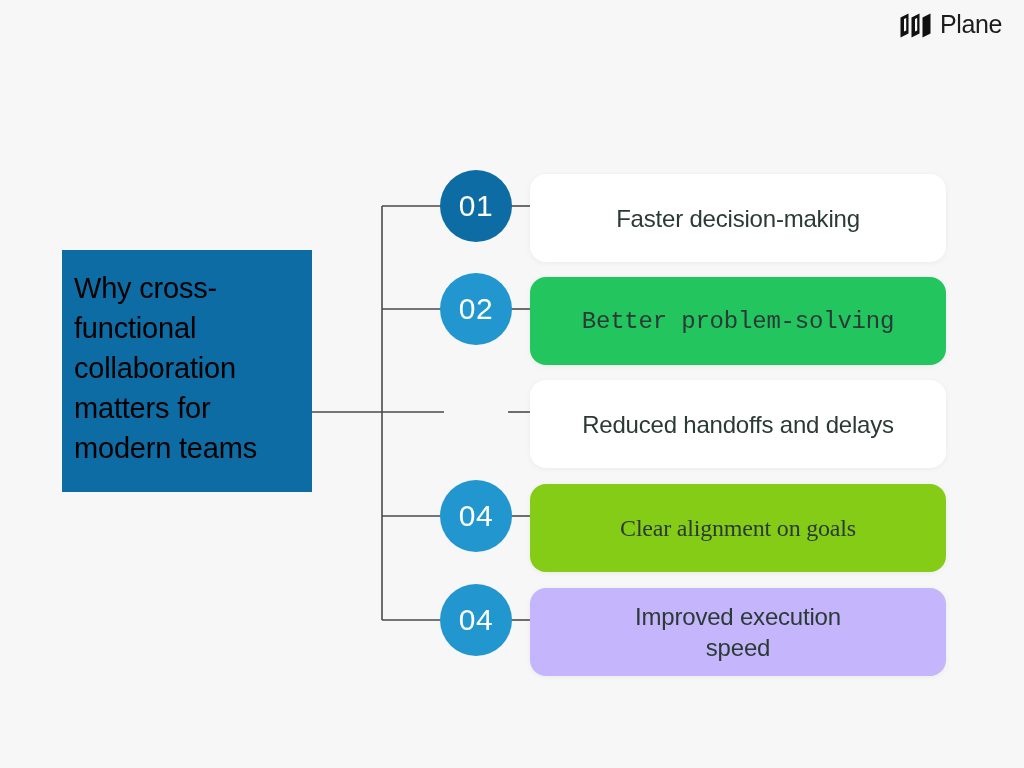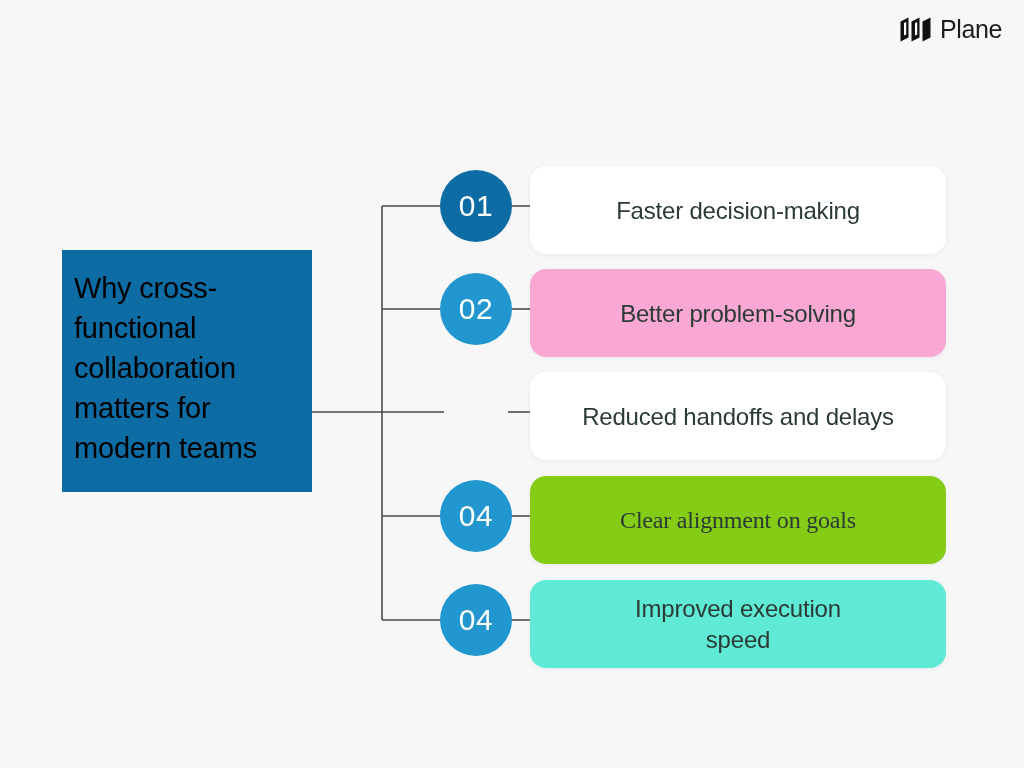--- a/index.html
+++ b/index.html
@@ -25,21 +25,21 @@
     height: 768px;
     background: #f7f7f7;
   }
 
   
   .brand {
     position: absolute;
     right: 22px;
     top: 12px;
     display: flex;
-    align-items: center;
+    align-items: flex-start;
     gap: 3px;
     height: 34px;
   }
   .brand-mark {
     display: block;
     width: 38px;
     height: 27px;
   }
   .brand-name {
     font-size: 25px;
@@ -85,21 +85,21 @@
     position: absolute;
     left: 440px;
     width: 506px;
     height: 88px;
     display: flex;
     align-items: center;
   }
   .pill {
     position: absolute;
     left: 90px;
-    top: 4px;
+    top: 12px;
     width: 416px;
     height: 88px;
     background: #ffffff;
     border-radius: 16px;
     box-shadow: 0 1px 5px rgba(120,130,135,0.10);
     display: flex;
     align-items: center;
     justify-content: center;
     box-sizing: border-box;
     padding: 0 20px;
@@ -174,21 +174,21 @@
   <div class="row" style="top:162px">
     <div class="pill" style="background: rgb(255, 255, 255);">
       <span class="pill-label" style="color: rgb(43, 58, 53);">Faster decision-making</span>
     </div>
     <div class="badge" style="background: rgb(14, 108, 164); text-align: center;">
       <span class="badge-num">01</span>
     </div>
   </div>
 
   <div class="row" style="top:265px">
-    <div class="pill" style="background: #f9a8d4;">
+    <div class="pill" style="background: #22c55e; font-family: Liberation Mono, monospace;">
       <span class="pill-label" style="color: rgb(43, 58, 53);">Better problem-solving</span>
     </div>
     <div class="badge" style="background: rgb(33, 150, 207);">
       <span class="badge-num">02</span>
     </div>
   </div>
 
   <div class="row" style="top:368px">
     <div class="pill" style="background: rgb(255, 255, 255);">
       <span class="pill-label" style="color: rgb(43, 58, 53);">Reduced handoffs and delays</span>
@@ -198,21 +198,21 @@
   <div class="row" style="top:472px">
     <div class="pill" style="background: #84cc16; font-family: Liberation Serif, serif;">
       <span class="pill-label" style="color: rgb(43, 58, 53);">Clear alignment on goals</span>
     </div>
     <div class="badge" style="background: rgb(33, 150, 207);">
       <span class="badge-num">04</span>
     </div>
   </div>
 
   <div class="row" style="top:576px">
-    <div class="pill" style="background: #5eead4;">
+    <div class="pill" style="background: #c4b5fd;">
       <span class="pill-label" style="color: rgb(43, 58, 53);">Improved execution
 speed</span>
     </div>
     <div class="badge" style="background: rgb(33, 150, 207);">
       <span class="badge-num">04</span>
     </div>
   </div>
 
 </div>
 

